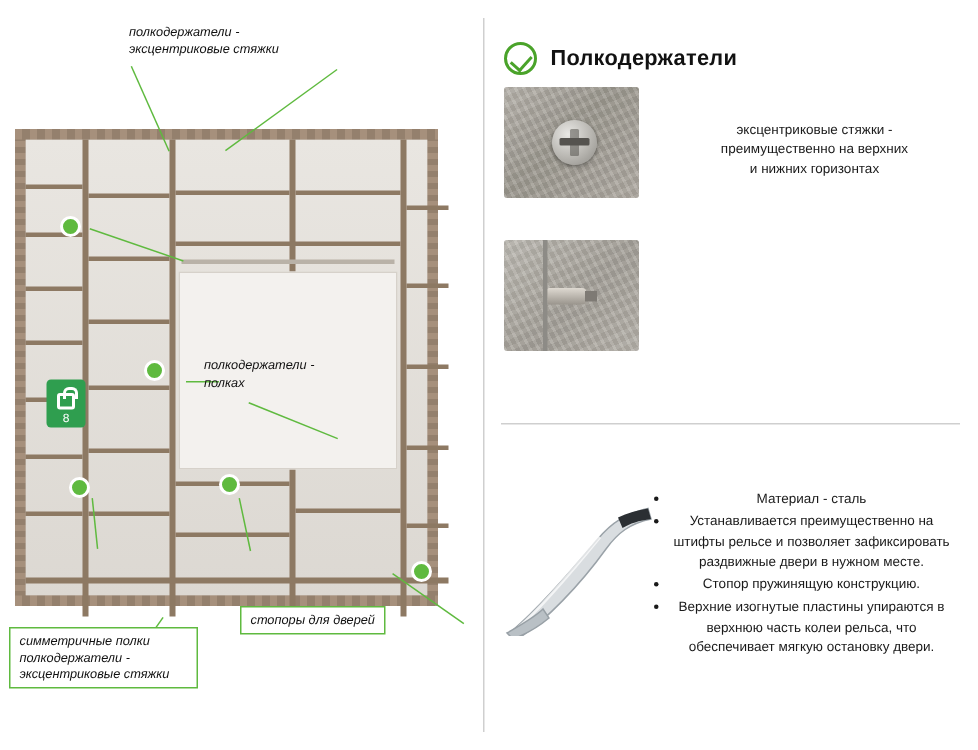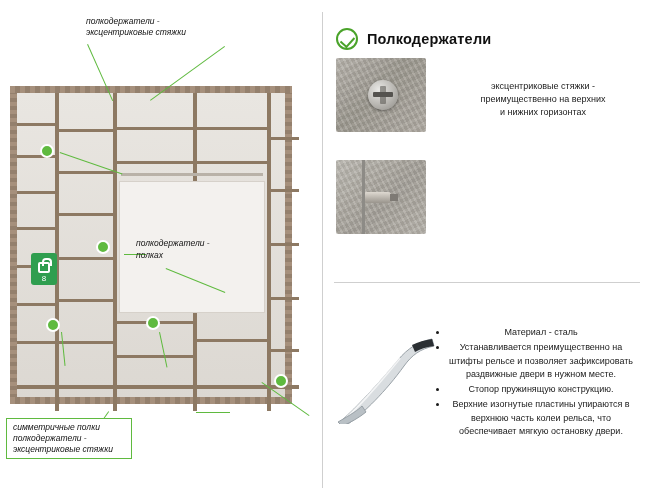--- a/index.html
+++ b/index.html
@@ -245,20 +245,21 @@
 
     <div class="dot" style="left:40px; top:144px;"></div>
     <div class="dot" style="left:96px; top:240px;"></div>
     <div class="dot" style="left:46px; top:318px;"></div>
     <div class="dot" style="left:146px; top:316px;"></div>
     <div class="dot" style="left:274px; top:374px;"></div>
 
     <div class="label-box" style="left:136px; top:238px; width:110px;">полкодержатели -</div>
     <div class="label-box" style="left:136px; top:250px; width:110px;">полках</div>
 
+    <div class="label-box boxed" style="left:160px; top:404px;">стопоры для дверей</div>
 
     <div class="label-box boxed" style="left:6px; top:418px; width:126px; white-space:pre-line;">симметричные полки
 полкодержатели -
 эксцентриковые стяжки</div>
   </div>
 
   <div class="right">
 
     <div class="sec-head" style="left:2px; top:28px;">
       <span class="check"></span>

